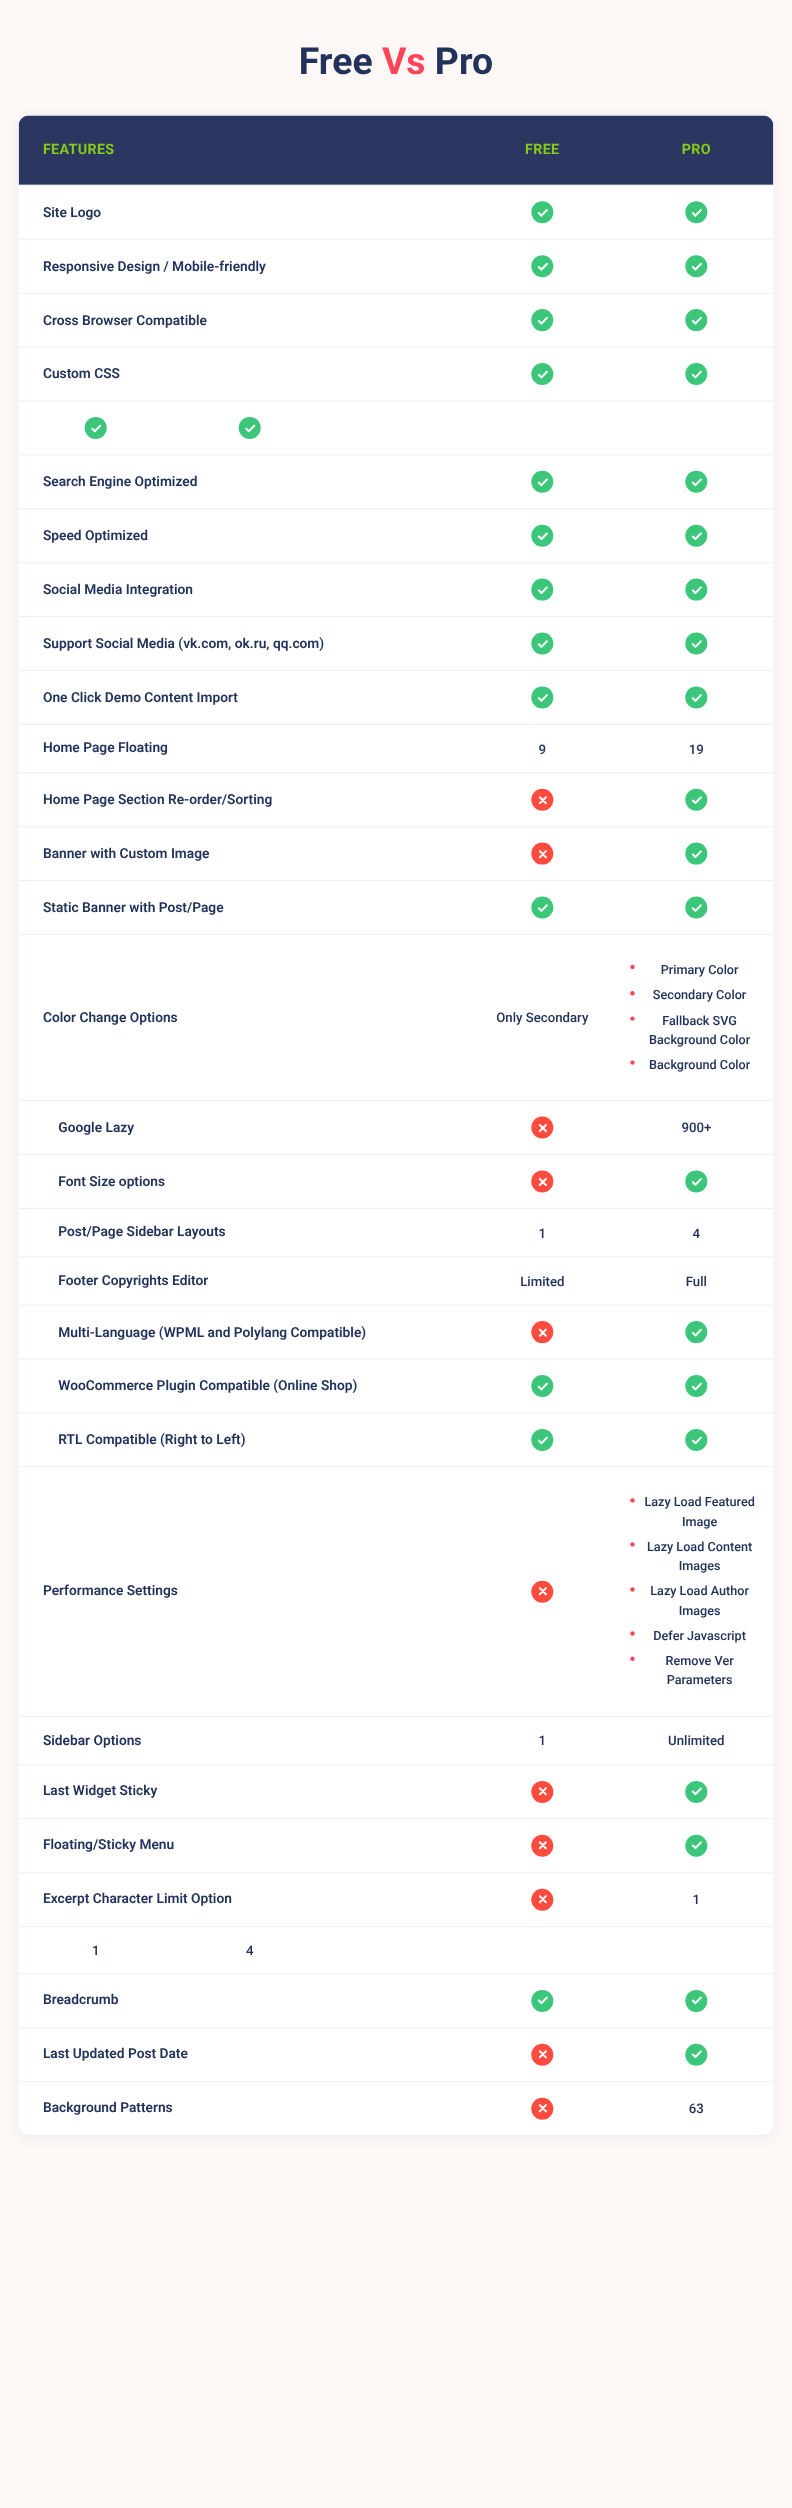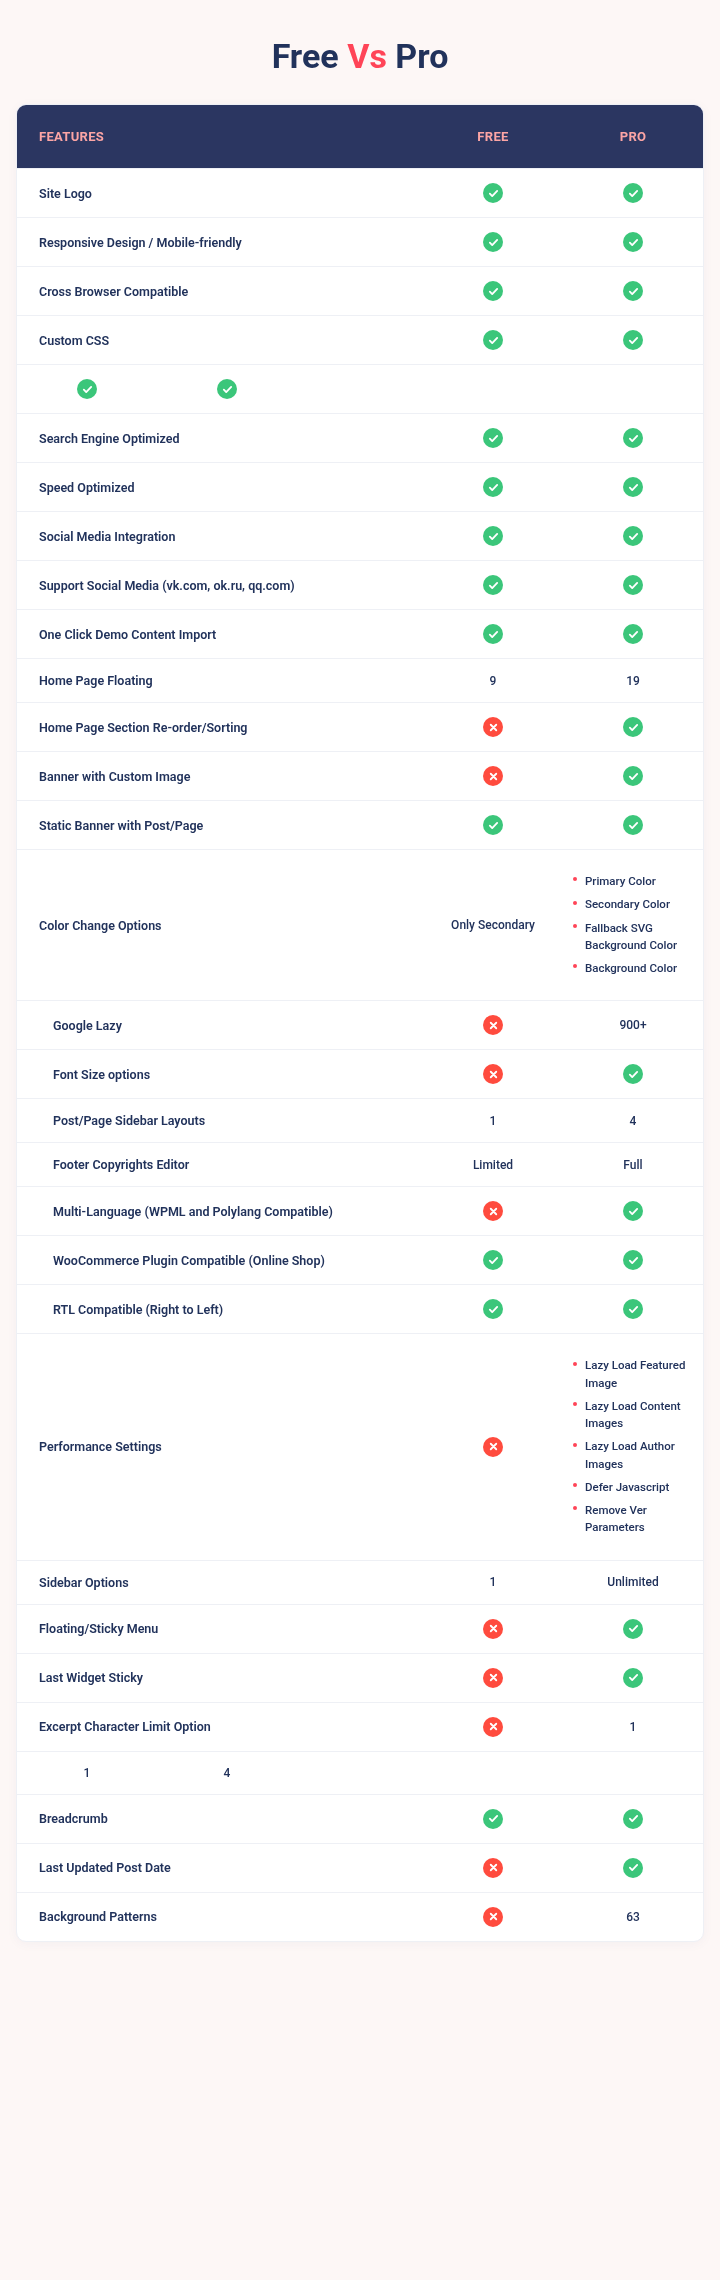--- a/index.html
+++ b/index.html
@@ -21,21 +21,21 @@
   .card{
     background:#fff;
     border-radius:10px;
     overflow:hidden;
     box-shadow:0 2px 12px rgba(33,50,91,.04);
     border:1px solid #eef0f5;
   }
   .hdr{
     display:flex;
     background:#2b3661;
-    color:#fca5a5;
+    color:#84cc16;
     font-weight:700;
     font-size:13px;
     letter-spacing:.3px;
   }
   .hdr .c1{flex:1;padding:24px 22px}
   .hdr .c2,.hdr .c3{
     width:140px;
     display:flex;
     align-items:center;
     justify-content:center;
@@ -51,21 +51,21 @@
   .row .c2,.row .c3{
     width:140px;
     display:flex;
     align-items:center;
     justify-content:center;
     padding:14px 8px;
     text-align:center;
   }
   .row .txt{font-size:12px;color:#21325b;font-weight:500}
   .indent .c1{padding-left:36px}
-  ul.bl{list-style:none;padding:2px 8px 2px 2px;text-align:left;margin:0}
+  ul.bl{list-style:none;padding:2px 8px 2px 2px;text-align:center;margin:0}
   ul.bl li{
     font-size:11.5px;
     line-height:1.5;
     color:#21325b;
     position:relative;
     padding:3px 0 3px 12px;
     font-weight:500;
   }
   ul.bl li::before{
     content:"";
@@ -463,38 +463,38 @@
         <div class="row">
           <div class="c1">Sidebar Options</div>
           <div class="c2">
             <span class="txt">1</span>
           </div>
           <div class="c3">
             <span class="txt">Unlimited</span>
           </div>
         </div>
         <div class="row">
+          <div class="c1">Last Widget Sticky</div>
+          <div class="c2">
+            <span class="ic no">
+              <svg viewBox="0 0 12 12">
+                <path d="M3 3 9 9 M9 3 3 9" fill="none" stroke="#fff" stroke-width="2" stroke-linecap="round"></path>
+              </svg>
+            </span>
+          </div>
+          <div class="c3">
+            <span class="ic ok">
+              <svg viewBox="0 0 12 12">
+                <path d="M2 6.2 4.6 8.8 10 3.2" fill="none" stroke="#fff" stroke-width="2" stroke-linecap="round" stroke-linejoin="round"></path>
+              </svg>
+            </span>
+          </div>
+        </div>
+        <div class="row">
           <div class="c1">Floating/Sticky Menu</div>
-          <div class="c2">
-            <span class="ic no">
-              <svg viewBox="0 0 12 12">
-                <path d="M3 3 9 9 M9 3 3 9" fill="none" stroke="#fff" stroke-width="2" stroke-linecap="round"></path>
-              </svg>
-            </span>
-          </div>
-          <div class="c3">
-            <span class="ic ok">
-              <svg viewBox="0 0 12 12">
-                <path d="M2 6.2 4.6 8.8 10 3.2" fill="none" stroke="#fff" stroke-width="2" stroke-linecap="round" stroke-linejoin="round"></path>
-              </svg>
-            </span>
-          </div>
-        </div>
-        <div class="row">
-          <div class="c1">Last Widget Sticky</div>
           <div class="c2">
             <span class="ic no">
               <svg viewBox="0 0 12 12">
                 <path d="M3 3 9 9 M9 3 3 9" fill="none" stroke="#fff" stroke-width="2" stroke-linecap="round"></path>
               </svg>
             </span>
           </div>
           <div class="c3">
             <span class="ic ok">
               <svg viewBox="0 0 12 12">

